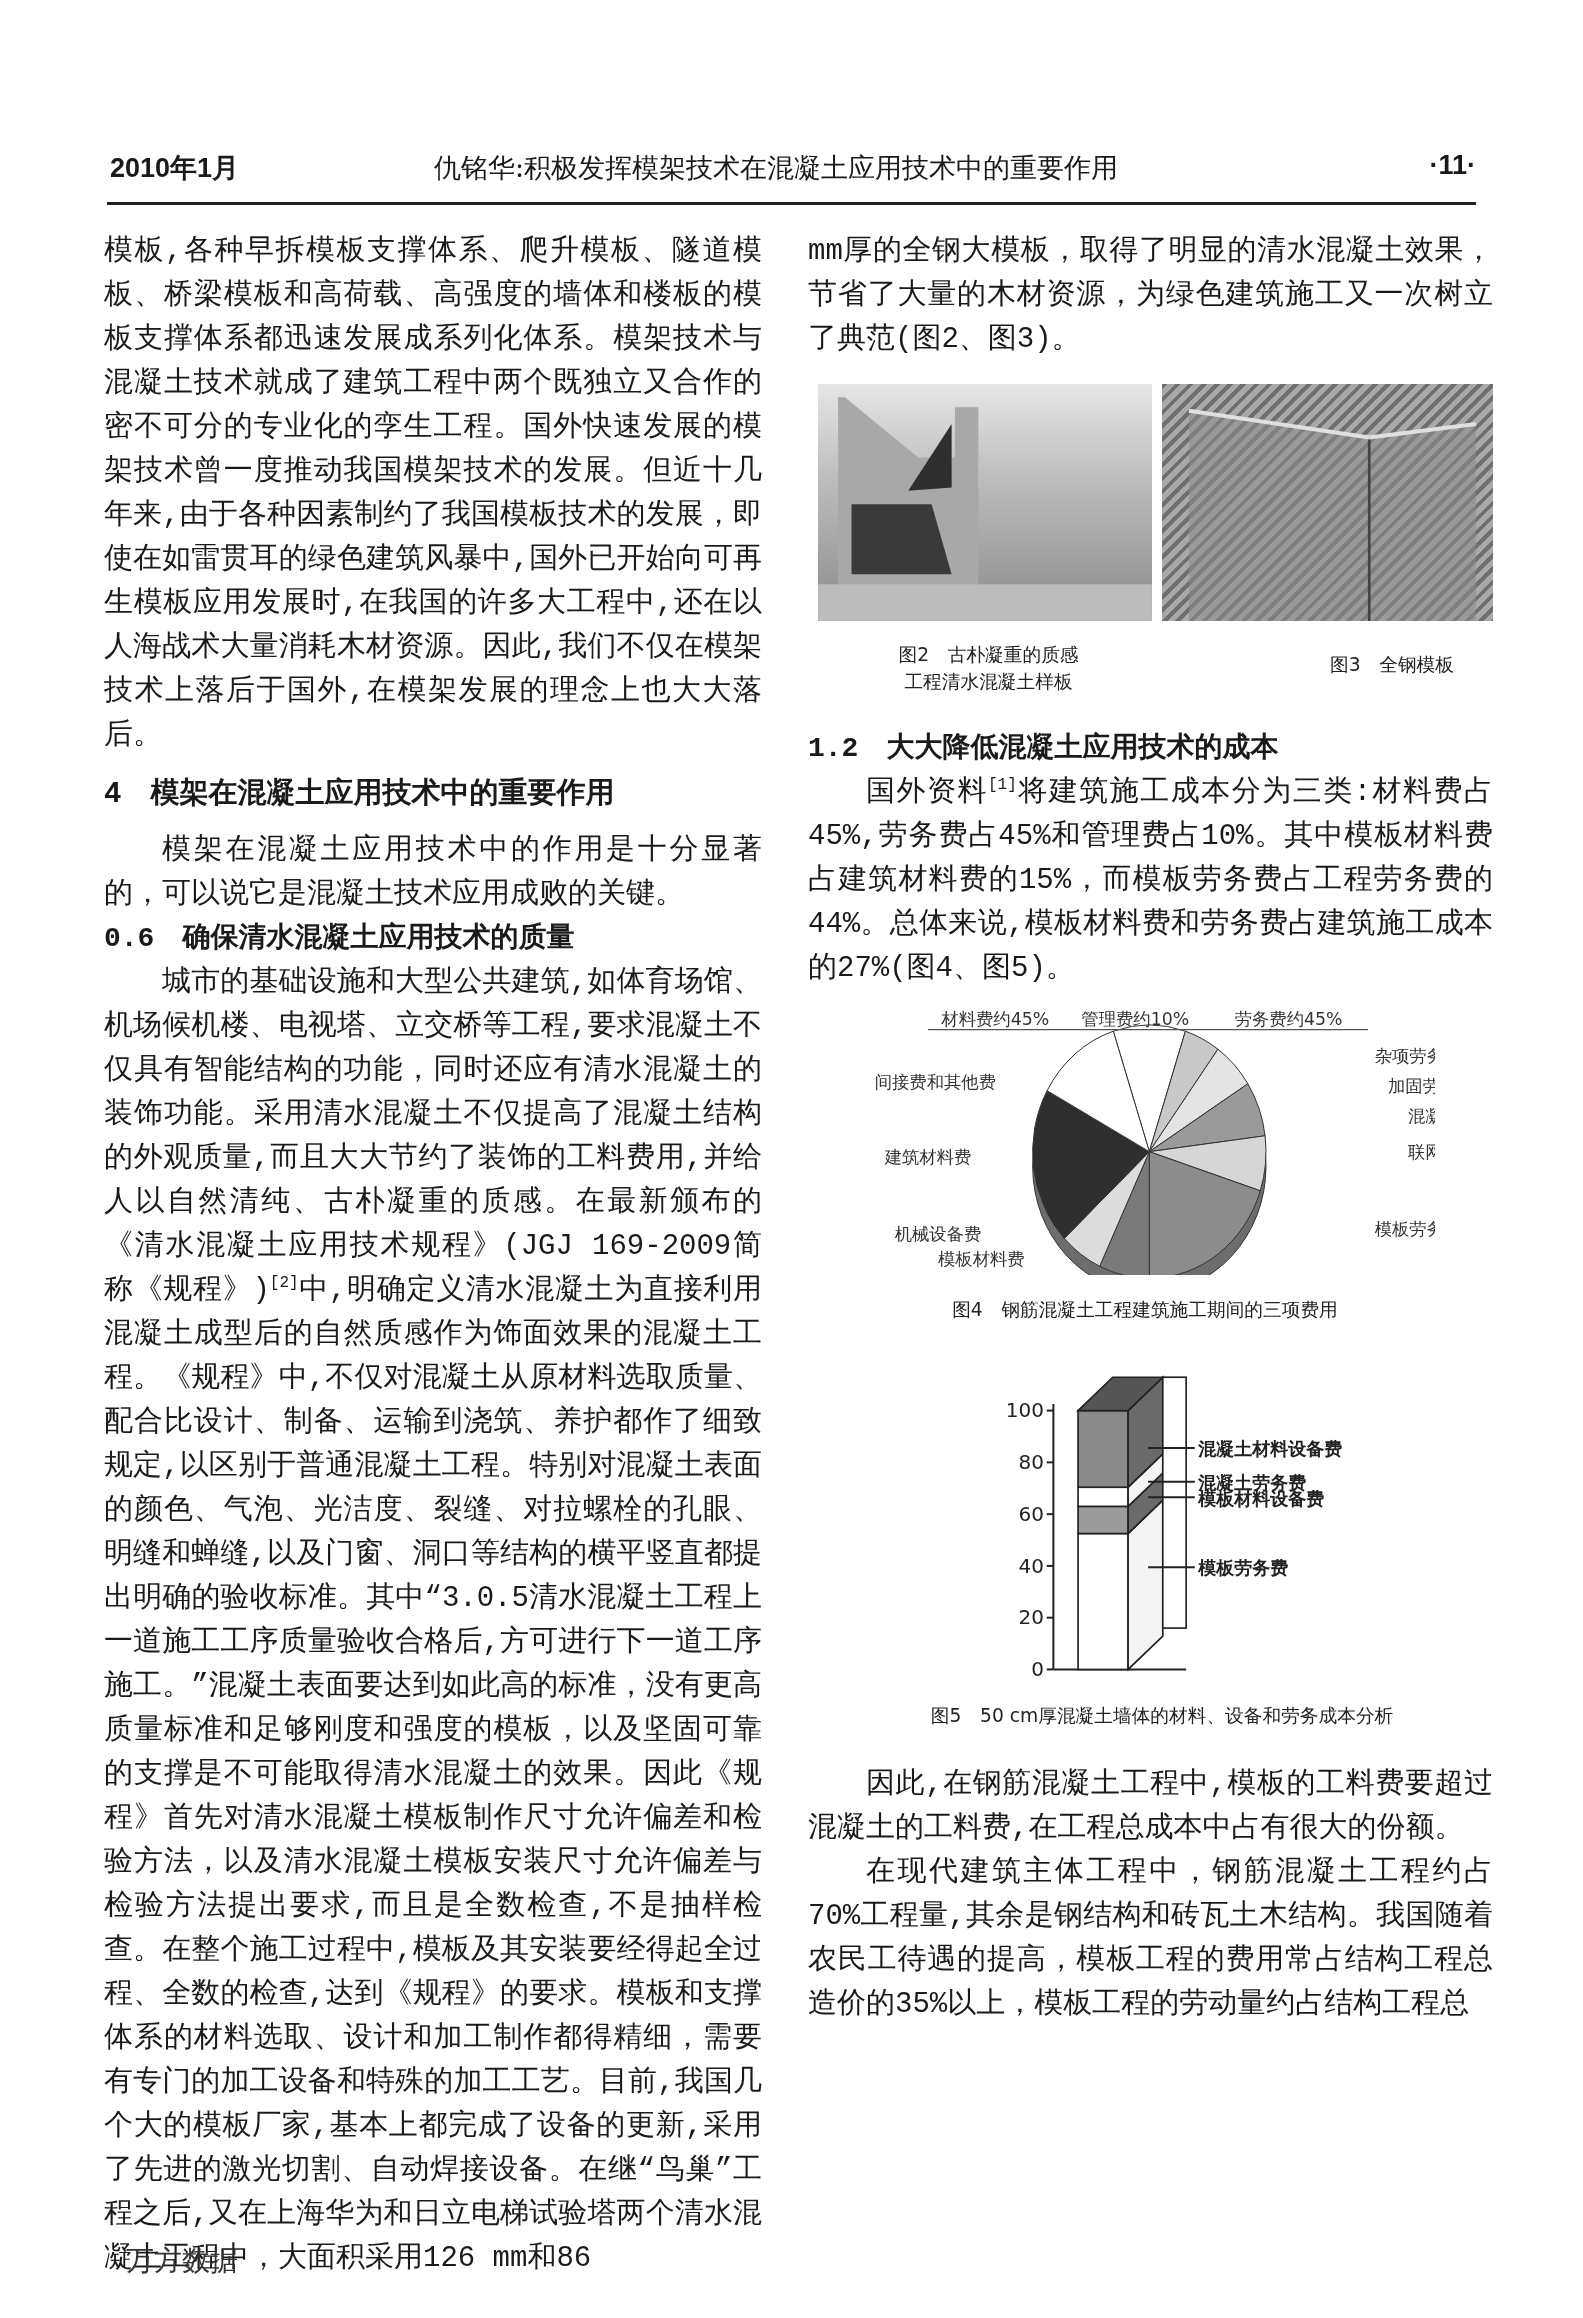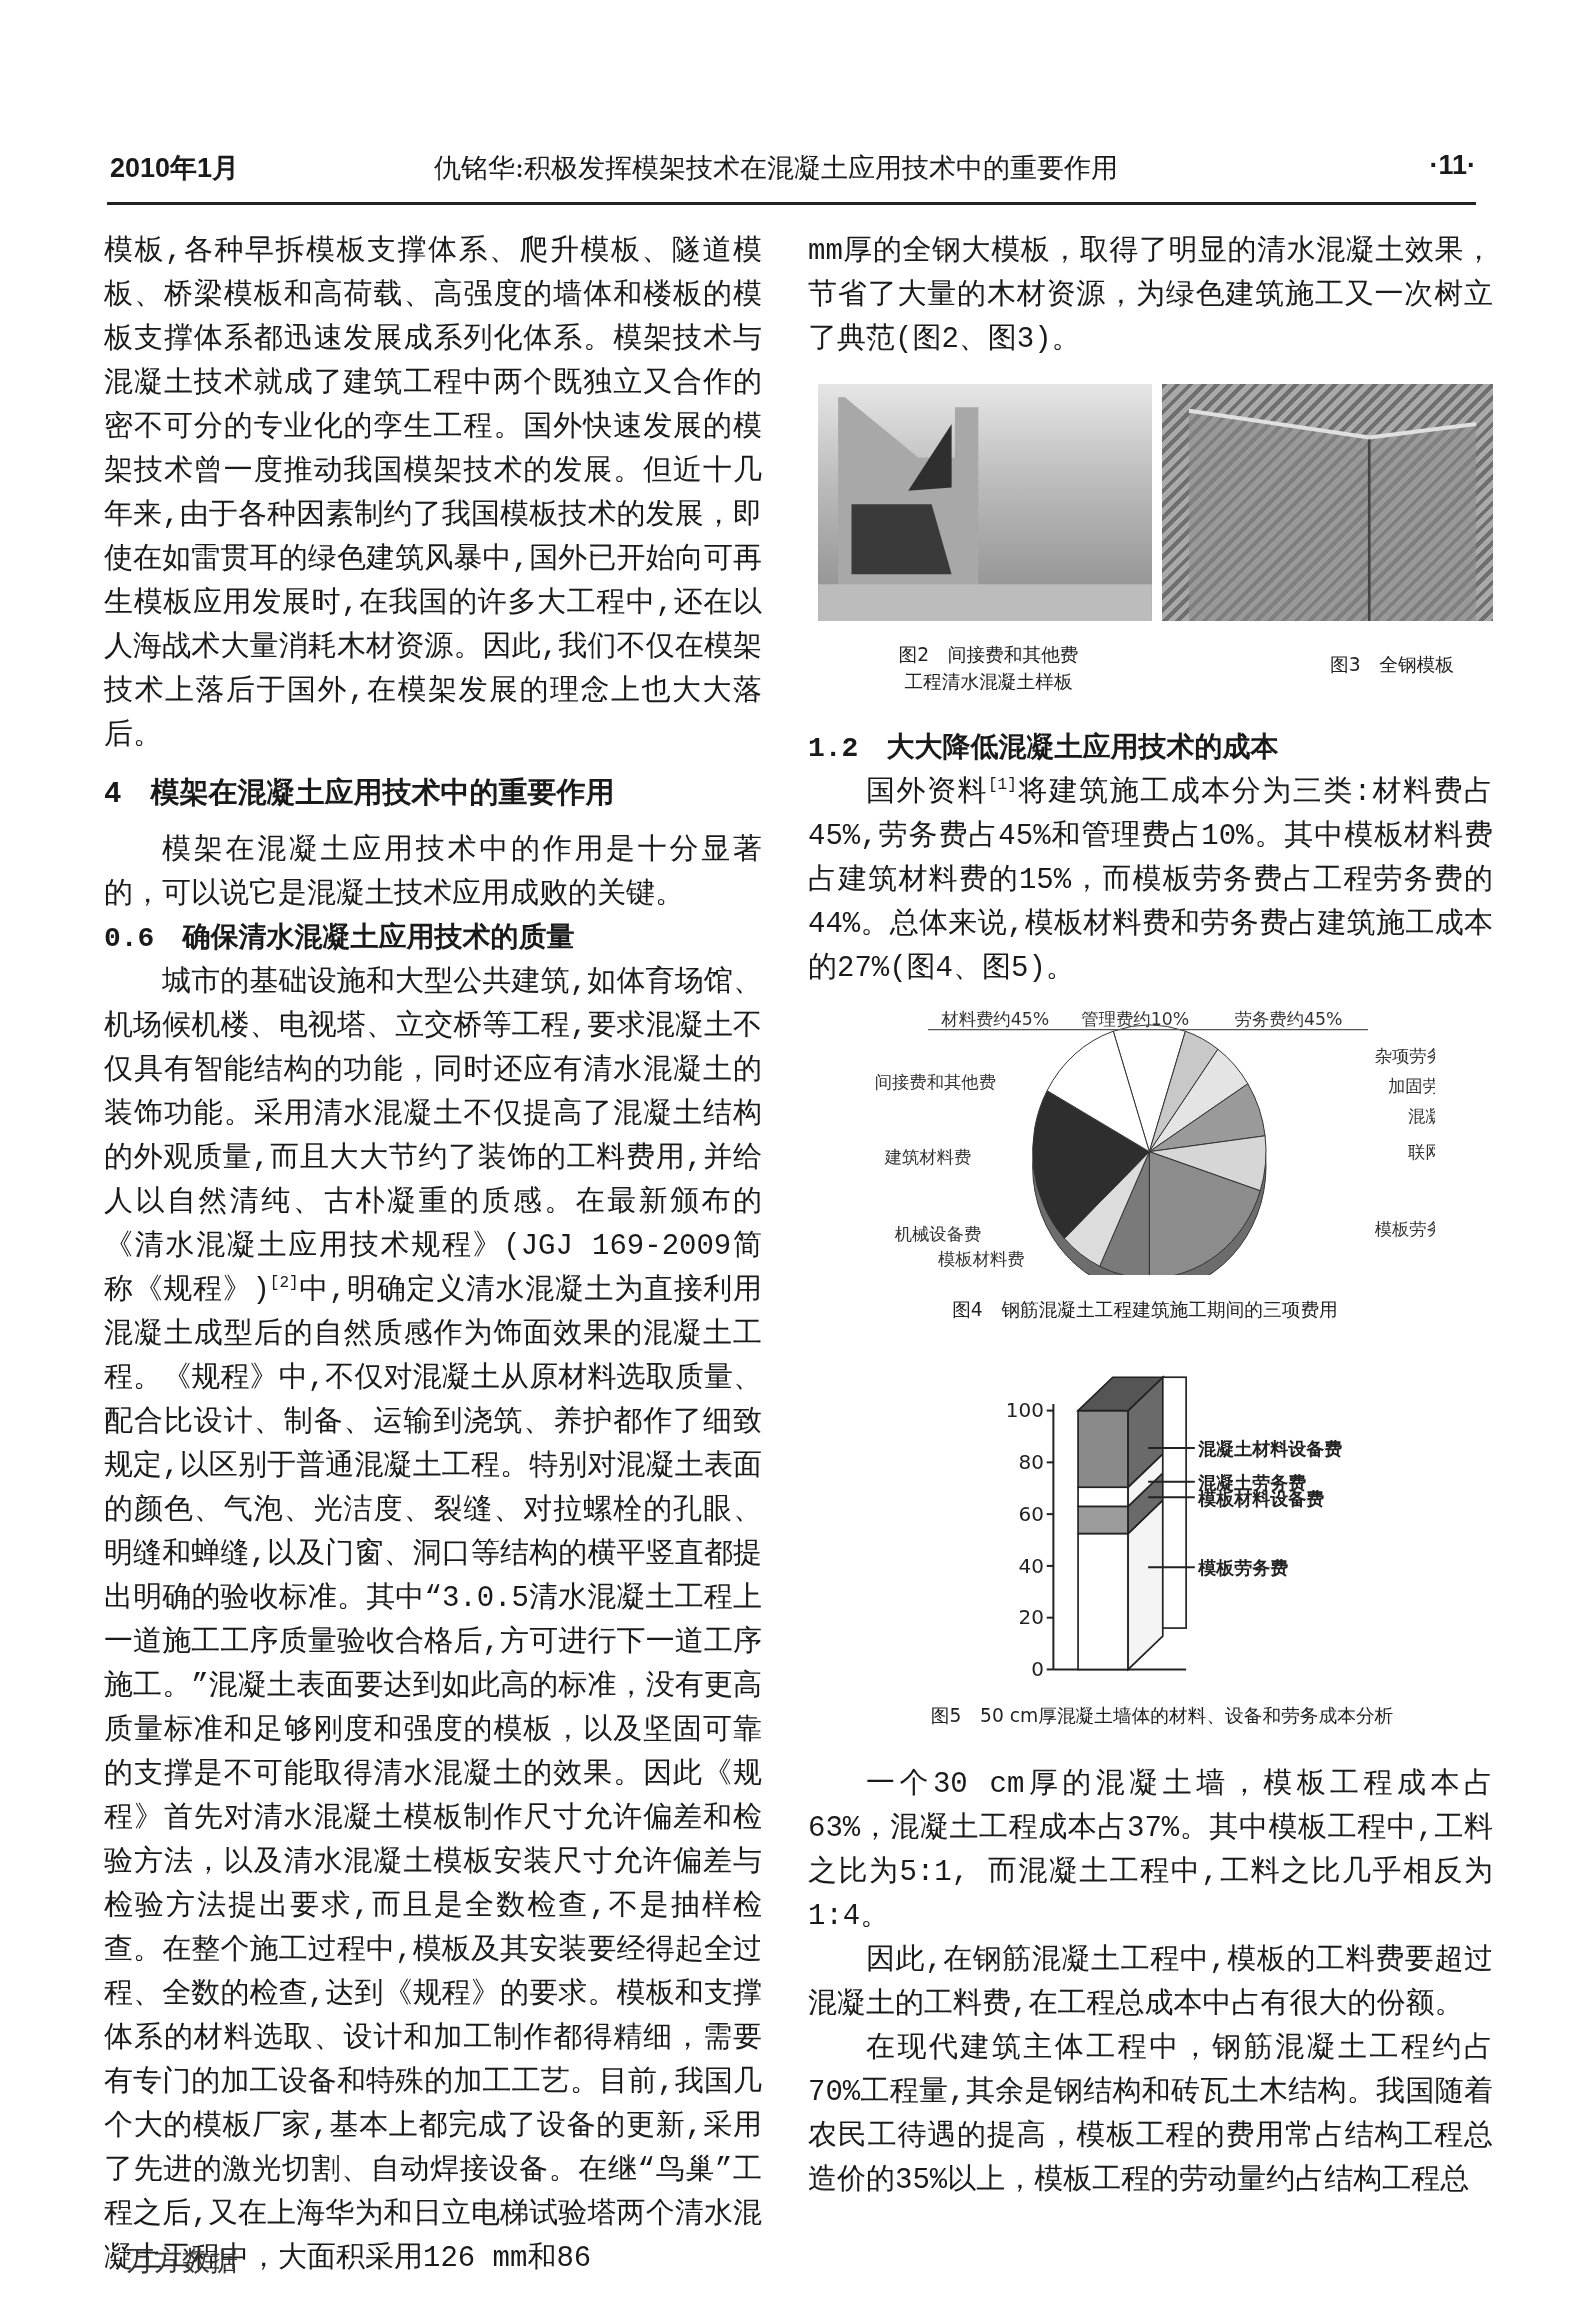--- a/index.html
+++ b/index.html
@@ -65,21 +65,21 @@
   <div class="photo b">
     <svg width="331" height="237" viewBox="0 0 495 355">
       <polygon points="40,40 310,80 470,60 470,355 40,355" fill="#8d8d8d" opacity="0.55"></polygon>
       <line x1="310" y1="80" x2="310" y2="355" stroke="#444" stroke-width="4"></line>
       <line x1="40" y1="40" x2="310" y2="80" stroke="#e0e0e0" stroke-width="6"></line>
       <line x1="310" y1="80" x2="470" y2="60" stroke="#e0e0e0" stroke-width="6"></line>
     </svg>
   </div>
 </div>
 <div class="cap cap2">
-  <div>图2　间接费和其他费</div>
+  <div>图2　古朴凝重的质感</div>
   <div>工程清水混凝土样板</div>
 </div>
 <div class="cap cap3">图3　全钢模板</div>
 
 <div class="col right" style="top:727px;">
   <p class="h2">1.2　大大降低混凝土应用技术的成本</p>
   <p class="ind"><span>国外资料</span><span class="sup">[1]</span><span>将建筑施工成本分为三类:材料费占45%,劳务费占45%和管理费占10%。其中模板材料费占建筑材料费的15%，而模板劳务费占工程劳务费的44%。总体来说,模板材料费和劳务费占建筑施工成本的27%(图4、图5)。</span></p>
 </div>
 
 <svg id="pie" style="position:absolute;left:861px;top:995px;" width="574" height="280" viewBox="0 0 860 420">
@@ -140,19 +140,18 @@
     <line x1="240" y1="198.64" x2="310" y2="198.64" stroke="#222" stroke-width="3"></line>
     <text x="315" y="209.64" font-size="27" font-weight="bold" fill="#222">混凝土劳务费</text>
     <line x1="240" y1="221.92000000000002" x2="310" y2="221.92000000000002" stroke="#222" stroke-width="3"></line>
     <text x="315" y="232.92000000000002" font-size="27" font-weight="bold" fill="#222">模板材料设备费</text>
     <line x1="240" y1="326.68" x2="310" y2="326.68" stroke="#222" stroke-width="3"></line>
     <text x="315" y="337.68" font-size="27" font-weight="bold" fill="#222">模板劳务费</text>
   </svg>
 <div class="cap cap5">图5　50 cm厚混凝土墙体的材料、设备和劳务成本分析</div>
 
 <div class="col right" style="top:1763px;">
-  <p class="ind">一个30 cm厚的混凝土墙，模板工程成本占63%，混凝土工程成本占37%。其中模板工程中,工料之比为5:1, 而混凝土工程中,工料之比几乎相反为1:4。</p>
   <p class="ind">因此,在钢筋混凝土工程中,模板的工料费要超过混凝土的工料费,在工程总成本中占有很大的份额。</p>
   <p class="ind">在现代建筑主体工程中，钢筋混凝土工程约占70%工程量,其余是钢结构和砖瓦土木结构。我国随着农民工待遇的提高，模板工程的费用常占结构工程总造价的35%以上，模板工程的劳动量约占结构工程总</p>
 </div>
 
 <div class="footer">万方数据</div>
 
 
 </body></html>

